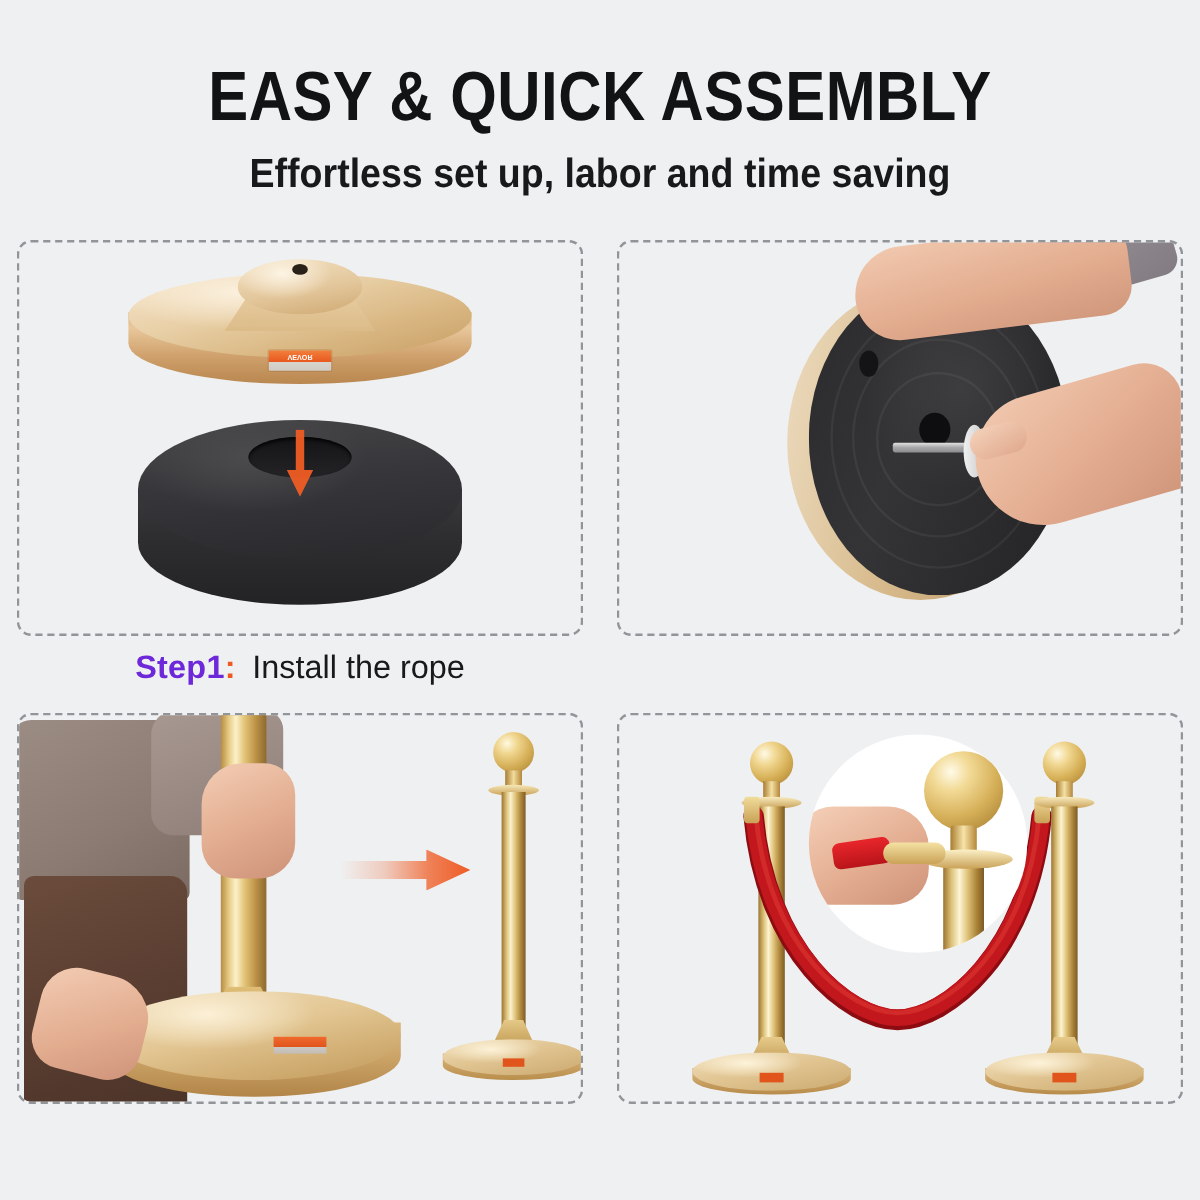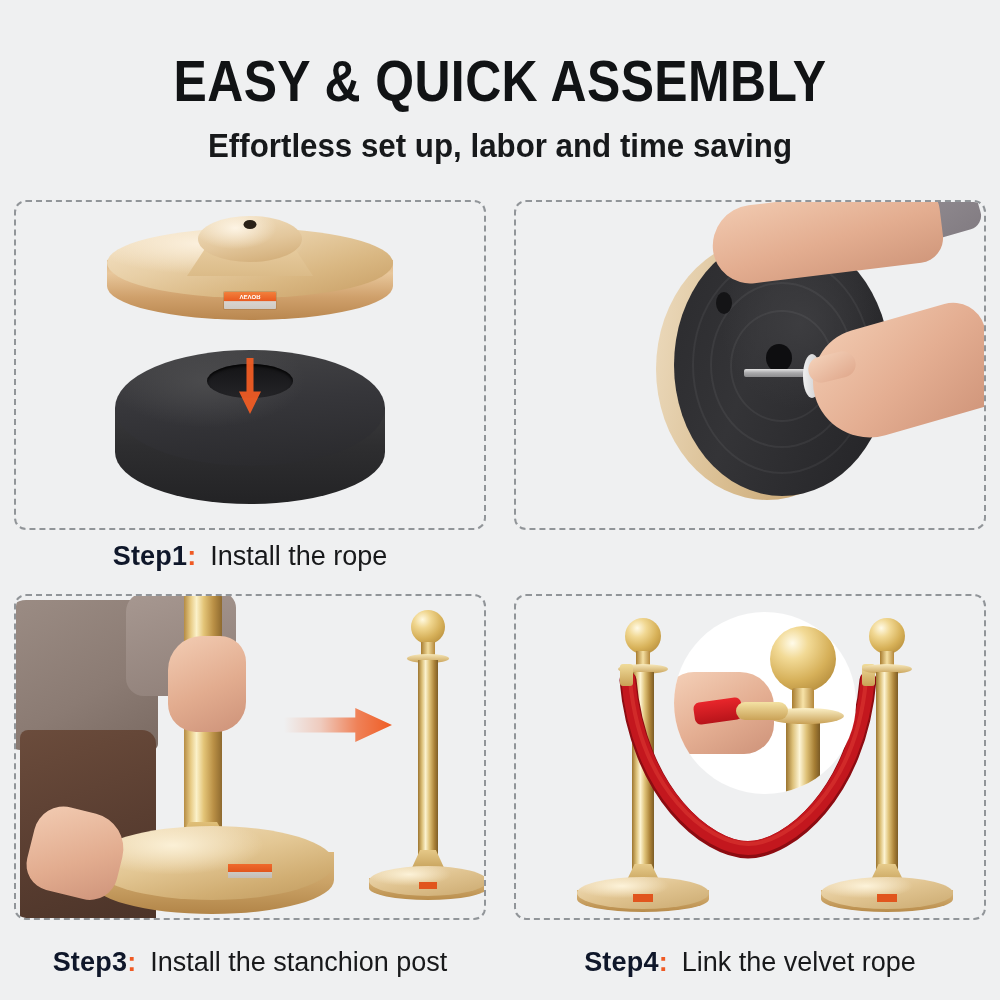--- a/index.html
+++ b/index.html
@@ -63,21 +63,21 @@
     left:0; right:0;
     bottom:14px;
     text-align:center;
     white-space:nowrap;
     font-size:27px;
     color:#1b1d1f;
   }
   .step-cell.row2 .caption { bottom:8px; }
   .caption .step-no {
     font-weight:700;
-    color:#0f172a;
+    color:#6d28d9;
     letter-spacing:0.2px;
   }
   .caption .colon { font-weight:700; color:#ef5a24; }
   .caption .desc { margin-left:14px; color:#18191b; }
 
   
   .s1-stage { position:absolute; inset:0; }
   
   .s1-cover {
     position:absolute; left:50%; top:26px;
@@ -512,23 +512,20 @@
           <div class="s3-fin-neck"></div>
           <div class="s3-fin-plate"></div>
           <div class="s3-fin-post"></div>
           <div class="s3-fin-cone"></div>
           <div class="s3-fin-base-side"></div>
           <div class="s3-fin-base-top"></div>
           <div class="s3-fin-sticker"></div>
         </div>
       </div>
     </div>
-    <div class="caption">
-      <span class="step-no">Step3</span><span class="colon">:</span><span class="desc">Install the stanchion post</span>
-    </div>
   </div>
 
   <div class="step-cell row2">
     <div class="panel">
       <div class="s4-stage">
 
         <div class="stanchion left">
           <div class="st-ball"></div>
           <div class="st-neck"></div>
           <div class="st-plate"></div>
@@ -565,18 +562,15 @@
           <div class="in-neck"></div>
           <div class="in-post"></div>
           <div class="in-plate"></div>
           <div class="in-hand"></div>
           <div class="in-redgrip"></div>
           <div class="in-clip"></div>
         </div>
 
       </div>
     </div>
-    <div class="caption">
-      <span class="step-no">Step4</span><span class="colon">:</span><span class="desc">Link the velvet rope</span>
-    </div>
   </div>
 
 </div>
 
 </body></html>

